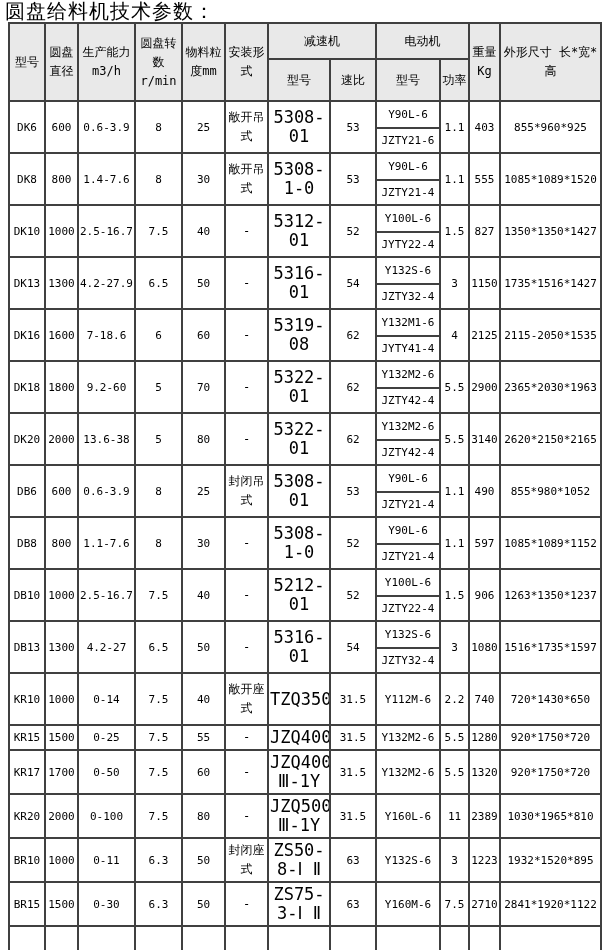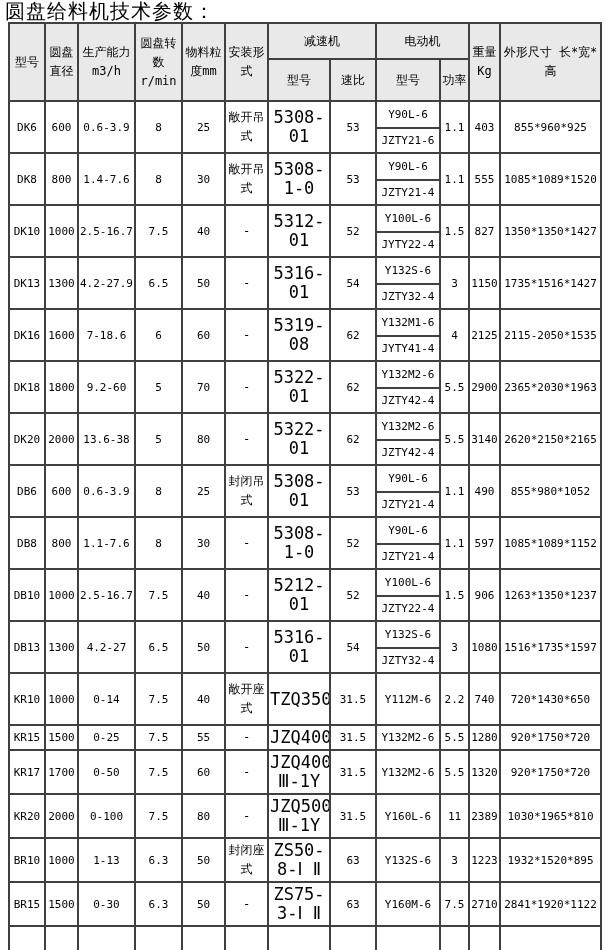--- a/index.html
+++ b/index.html
@@ -315,21 +315,21 @@
         <td class="wrapnum">JZQ500-Ⅲ-1Y</td>
         <td class="num">31.5</td>
         <td class="motor-cell">Y160L-6</td>
         <td class="num">11</td>
         <td class="num">2389</td>
         <td class="num">1030*1965*810</td>
       </tr>
       <tr>
         <td class="num">BR10</td>
         <td class="num">1000</td>
-        <td class="num">1-13</td>
+        <td class="num">0-11</td>
         <td class="num">6.3</td>
         <td class="num">50</td>
         <td>封闭座式</td>
         <td class="wrapnum">ZS50-8-Ⅰ Ⅱ</td>
         <td class="num">63</td>
         <td class="motor-cell">Y132S-6</td>
         <td class="num">3</td>
         <td class="num">1223</td>
         <td class="num">1932*1520*895</td>
       </tr>

